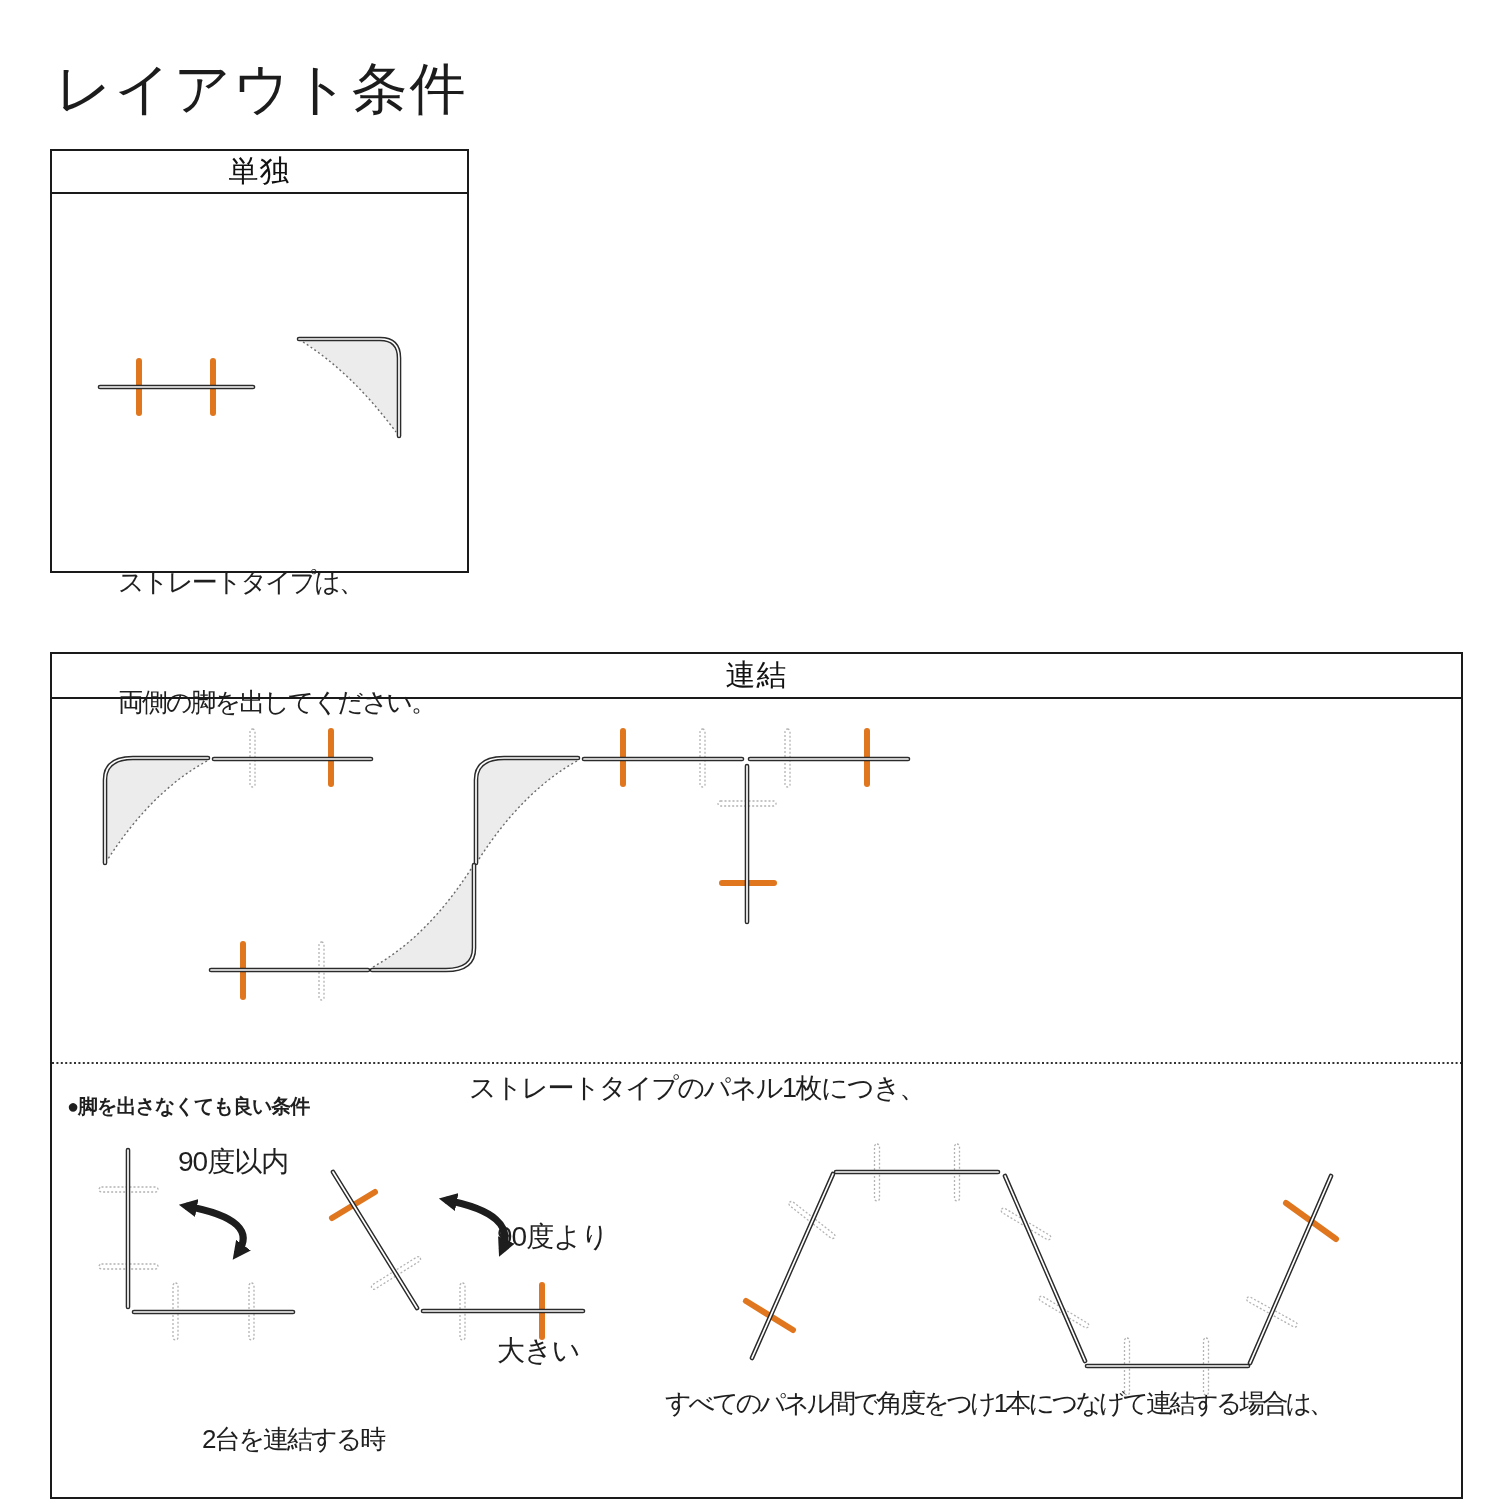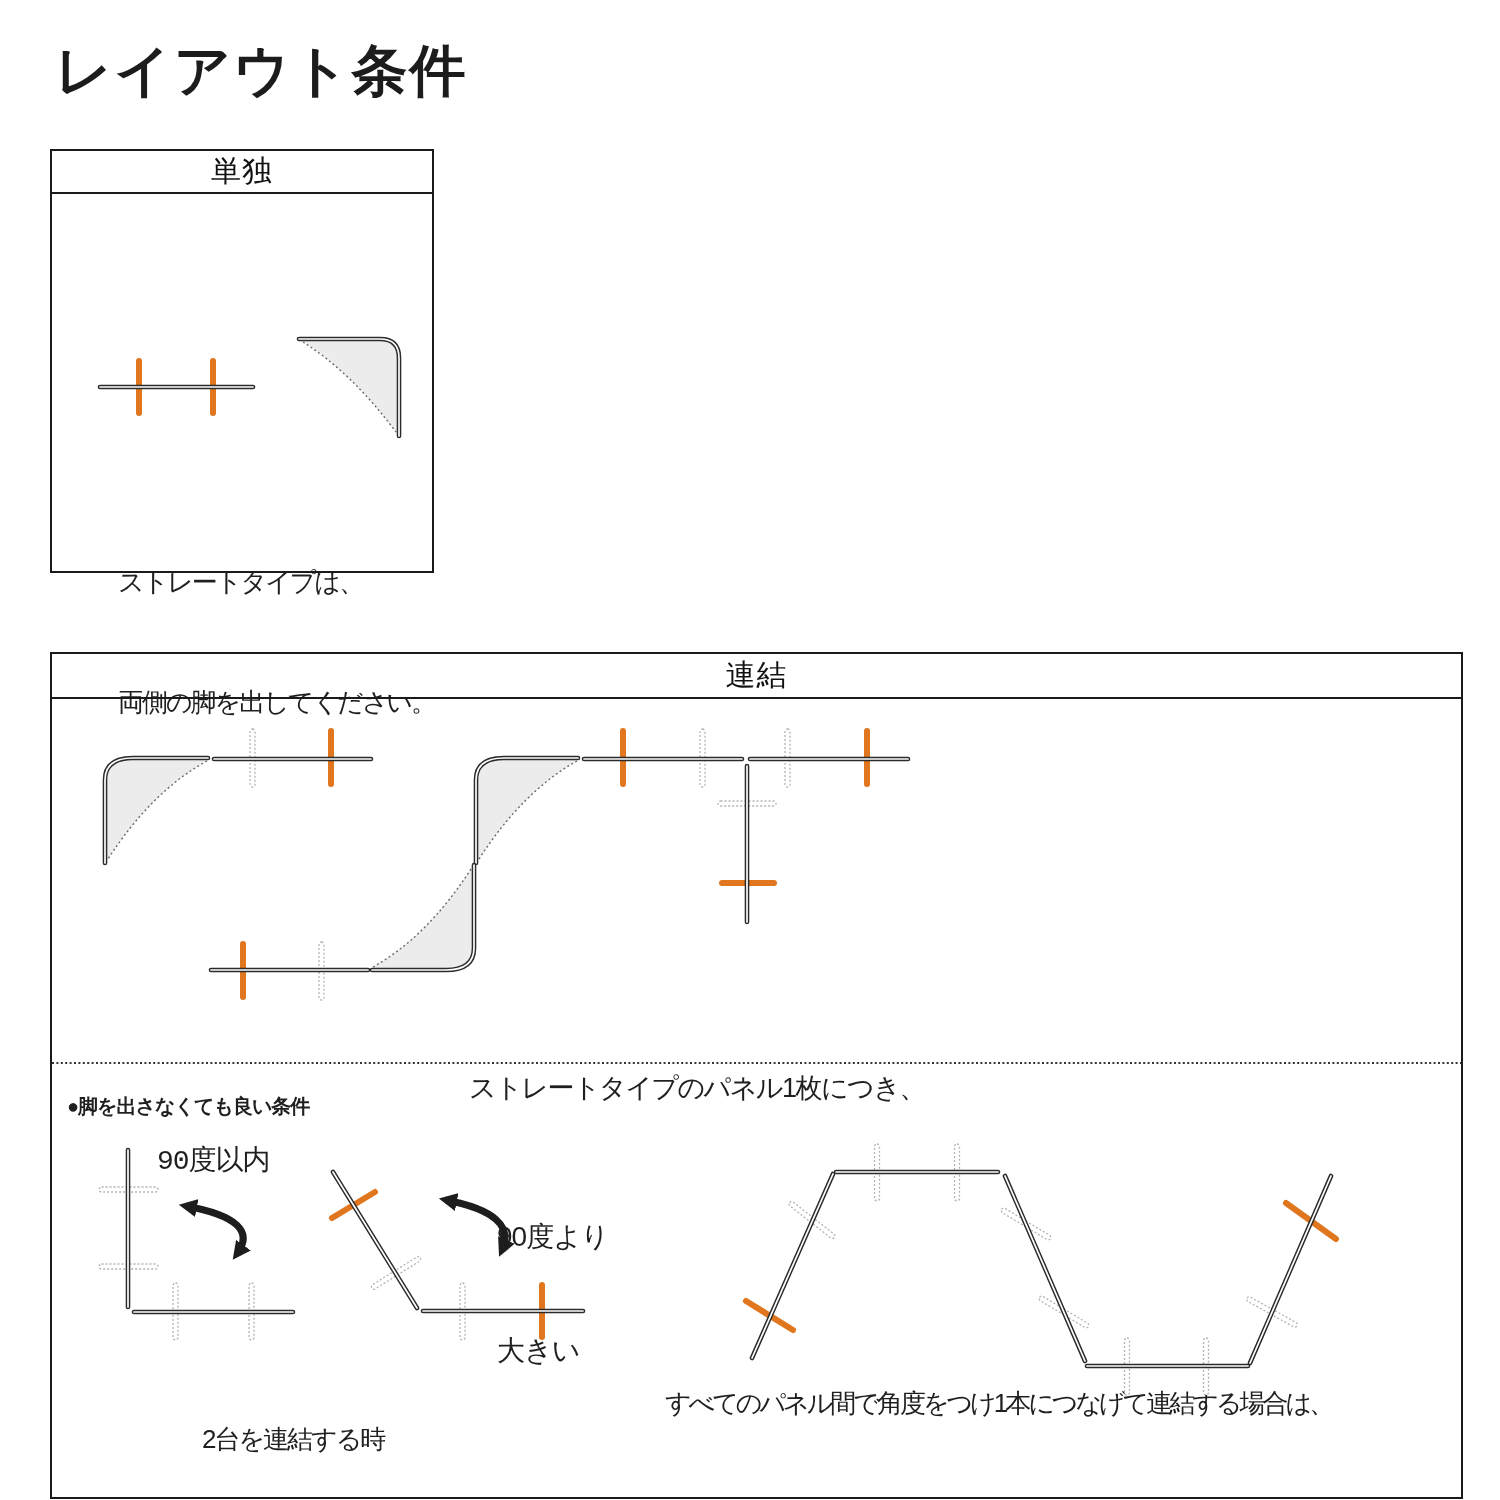--- a/index.html
+++ b/index.html
@@ -9,21 +9,21 @@
     --grayfill:#ececec;
     --dotleg:#b3b3b3;
   }
   html,body{margin:0;padding:0;background:#fff;}
   #page{
     position:relative;width:1500px;height:1500px;background:#fff;overflow:hidden;
     font-family:"Liberation Sans","DejaVu Sans",sans-serif;color:var(--ink);
   }
   .abs{position:absolute;}
   .title{
-    left:55px;top:34px;font-size:56px;font-weight:700;letter-spacing:2px;color:#1c1c1c;
+    left:55px;top:52px;font-size:56px;font-weight:400;letter-spacing:2px;color:#1c1c1c;
   }
   .frame{
     position:absolute;border:2px solid #1a1a1a;background:transparent;box-sizing:border-box;
   }
   .frame-header{
     width:100%;box-sizing:border-box;border-bottom:2px solid #1a1a1a;
     display:flex;align-items:center;justify-content:center;
     font-size:30px;letter-spacing:1px;color:#111;
   }
   #artwork{position:absolute;left:0;top:0;pointer-events:none;}
@@ -43,39 +43,39 @@
   .note-two{font-size:26px;letter-spacing:-2px;line-height:35px;white-space:pre;}
   .note-three{font-size:26px;letter-spacing:-3px;line-height:34px;white-space:pre;}
 </style>
 </head>
 <body>
 
 <div id="page">
 
   <div class="abs title">レイアウト条件</div>
 
-  <div class="frame" style="left:50px;top:149px;width:384px;height:424px;">
+  <div class="frame" style="left:50px;top:149px;width:419px;height:424px;">
     <div class="frame-header" style="height:43px;">単独</div>
   </div>
   <div class="abs note" style="left:94px;top:482px;">
     <div>ストレートタイプは、</div>
     <div>両側の脚を出してください。</div>
   </div>
 
   <div class="frame" style="left:50px;top:628px;width:1413px;height:847px;margin-top:24px;">
     <div class="frame-header" style="height:45px;">連結</div>
   </div>
 
   <div class="abs caption" style="left:469px;top:983px;">
     <div>ストレートタイプのパネル1枚につき、</div>
   </div>
 
   <div class="abs sec-heading" style="left:67px;top:1093px;">●脚を出さなくても良い条件</div>
 
-  <div class="abs angle-label" style="left:157px;top:1143px;font-family:Liberation Mono, monospace;">90度以内</div>
+  <div class="abs angle-label" style="left:178px;top:1143px;">90度以内</div>
 
   <div class="abs angle-label" style="left:497px;top:1142px;">
     <div>90度より</div>
     <div>大きい</div>
   </div>
 
   <div class="abs note-two" style="left:202px;top:1352px;">
     <div>2台を連結する時</div>
     
     

